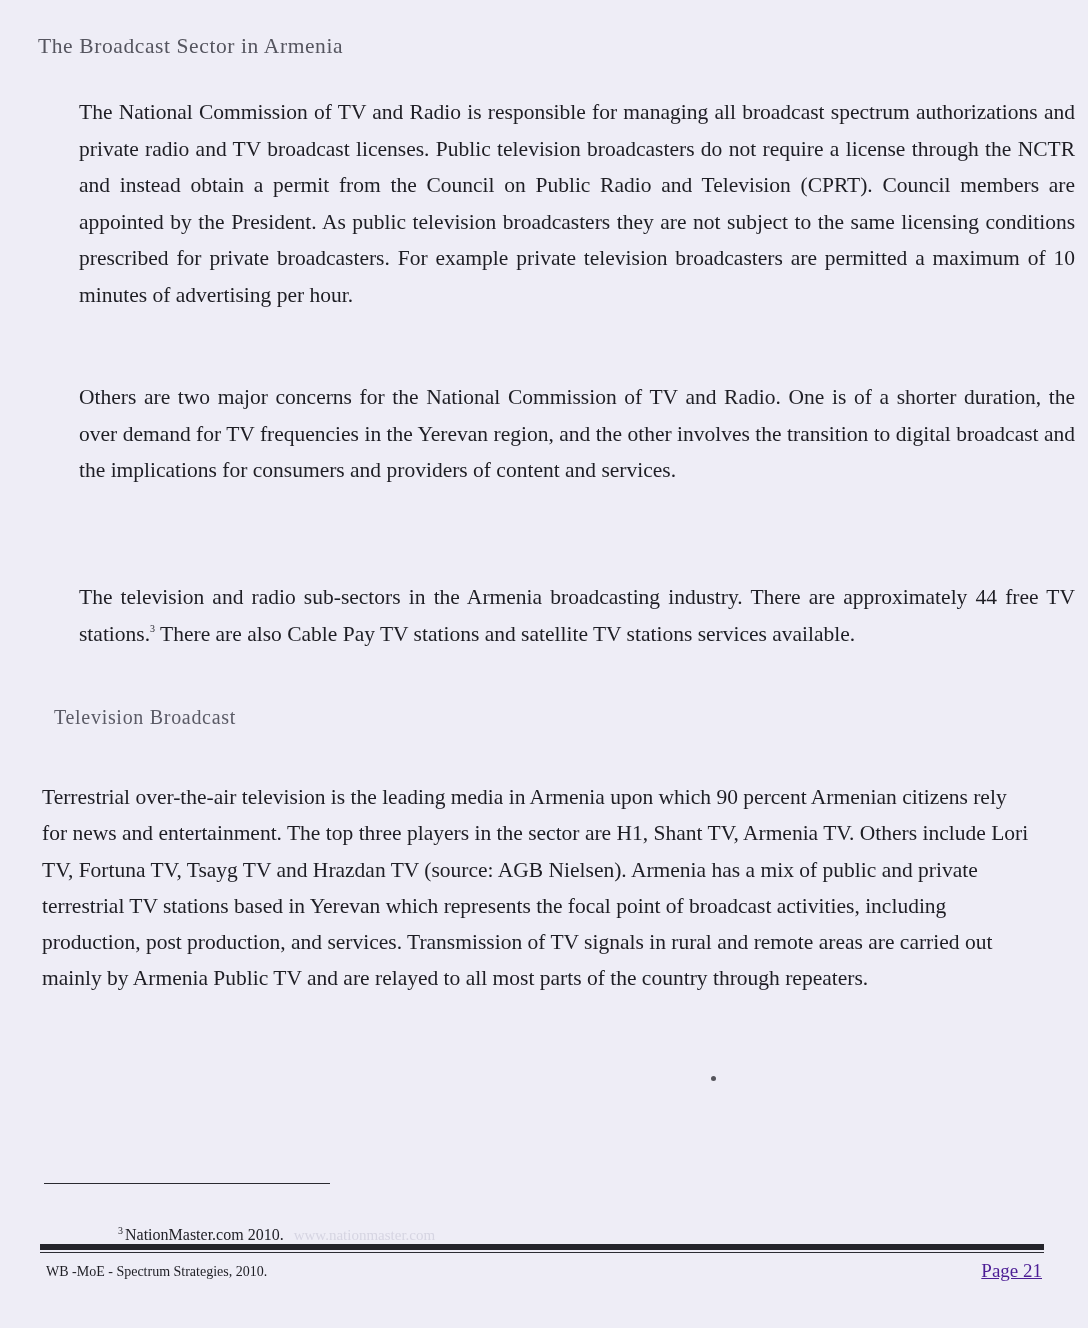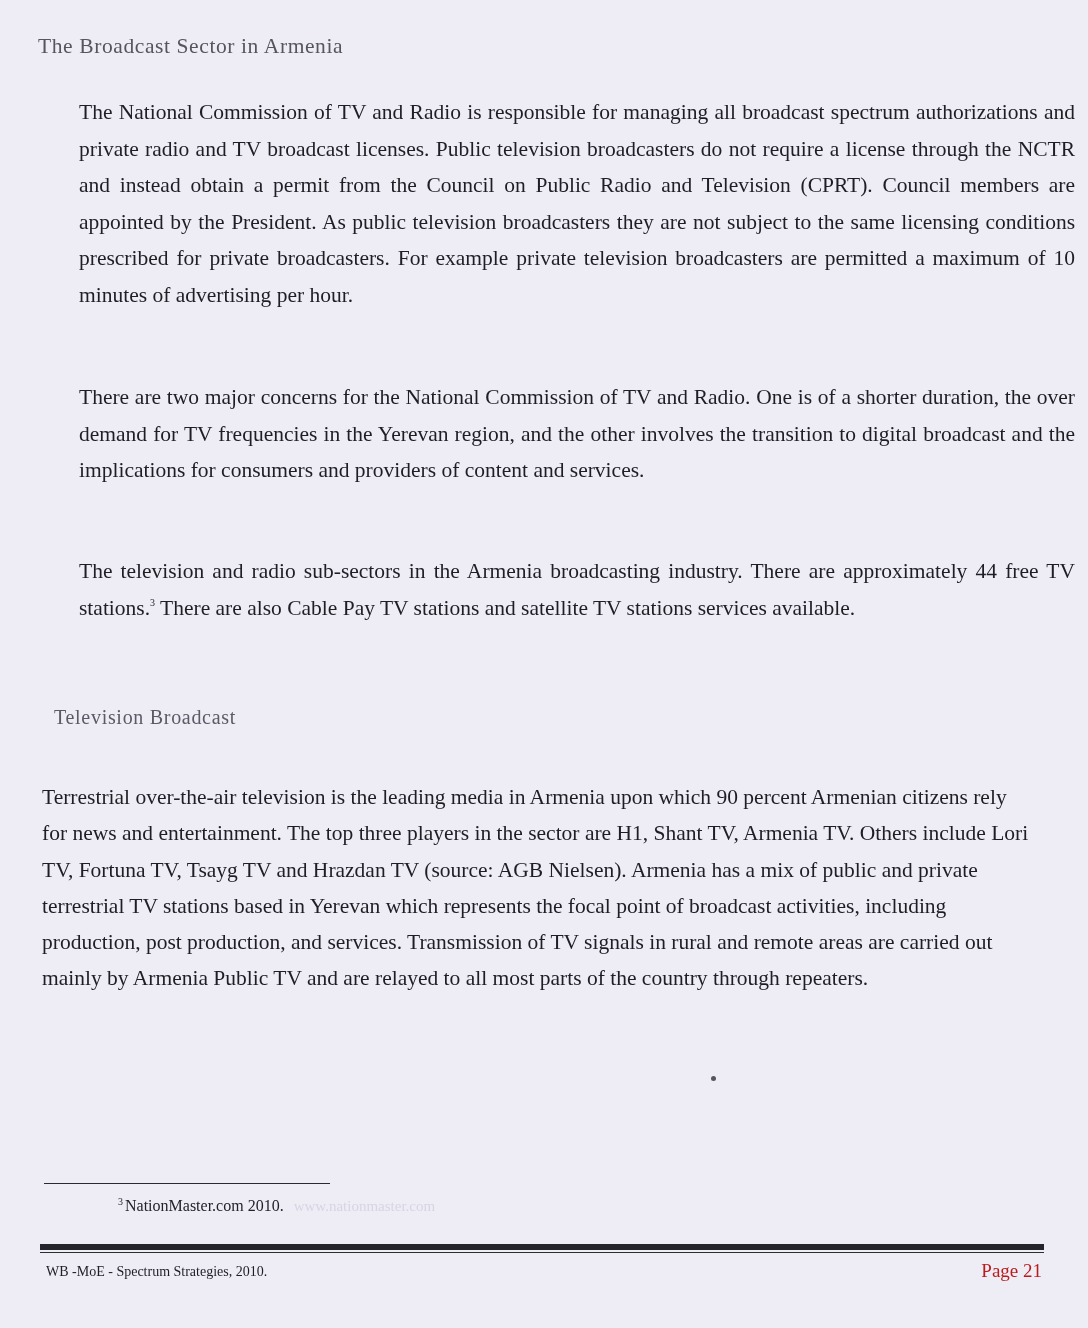--- a/index.html
+++ b/index.html
@@ -40,21 +40,21 @@
       line-height: 36.5px;
       color: #1e1e24;
     }
     .para.justify {
       text-align: justify;
       text-align-last: left;
       margin-left: 41px;
     }
     #p1 { top: 94px; }
     #p2 { top: 379px; }
-    #p3 { top: 553px; }
+    #p3 { top: 579px; }
     .sub-title {
       position: absolute;
       left: 42px;
       top: 694px;
       font-size: 20px;
       color: #5b5b66;
       letter-spacing: 0.7px;
       margin: 12px;
       font-weight: normal;
     }
@@ -83,21 +83,21 @@
       position: absolute;
       left: 44px;
       top: 1183px;
       width: 286px;
       height: 0;
       border-top: 1.5px solid #2a2a30;
     }
     .footnote {
       position: absolute;
       left: 118px;
-      top: 1196px;
+      top: 1225px;
       font-size: 16px;
       color: #222228;
       white-space: nowrap;
     }
     .footnote .fn-num {
       font-size: 10px;
       vertical-align: 6px;
       margin-right: 2px;
     }
     .footnote .fn-link {
@@ -126,33 +126,34 @@
       left: 46px;
       top: 1264px;
       font-size: 14px;
       color: #1e1e24;
     }
     .footer-right {
       position: absolute;
       right: 46px;
       top: 1260px;
       font-size: 19px;
-      color: #b91c1c;
+      color: #4c1d95;
+      text-decoration: underline;
     }
   </style>
 </head>
 <body>
 
 <div class="page">
 
   <h2 class="section-title">The Broadcast Sector in Armenia</h2>
 
   <p class="para justify" id="p1">The National Commission of TV and Radio is responsible for managing all broadcast spectrum authorizations and private radio and TV broadcast licenses. Public television broadcasters do not require a license through the NCTR and instead obtain a permit from the Council on Public Radio and Television (CPRT). Council members are appointed by the President. As public television broadcasters they are not subject to the same licensing conditions prescribed for private broadcasters. For example private television broadcasters are permitted a maximum of 10 minutes of advertising per hour.</p>
 
-  <p class="para justify" id="p2">There are two major concerns for the National Commission of TV and Radio. One is of a shorter duration, the over demand for TV frequencies in the Yerevan region, and the other involves the transition to digital broadcast and the implications for consumers and providers of content and services.</p>
+  <p class="para justify" id="p2">Others are two major concerns for the National Commission of TV and Radio. One is of a shorter duration, the over demand for TV frequencies in the Yerevan region, and the other involves the transition to digital broadcast and the implications for consumers and providers of content and services.</p>
 
   <p class="para justify" id="p3"><span>The television and radio sub-sectors in the Armenia broadcasting industry. There are approximately 44 free TV stations.</span><sup class="fn">3</sup><span> There are also Cable Pay TV stations and satellite TV stations services available.</span></p>
 
   <h3 class="sub-title">Television Broadcast</h3>
 
   <p class="para" id="p4">Terrestrial over-the-air television is the leading media in Armenia upon which 90 percent Armenian citizens rely for news and entertainment. The top three players in the sector are H1, Shant TV, Armenia TV. Others include Lori TV, Fortuna TV, Tsayg TV and Hrazdan TV (source: AGB Nielsen).  Armenia has a mix of public and private terrestrial TV stations based in Yerevan which represents the focal point of broadcast activities, including production, post production, and services. Transmission of TV signals in rural and remote areas are carried out mainly by Armenia Public TV and are relayed to all most parts of the country through repeaters.</p>
 
   <div class="speck"></div>
 
   <div class="fn-rule"></div>

